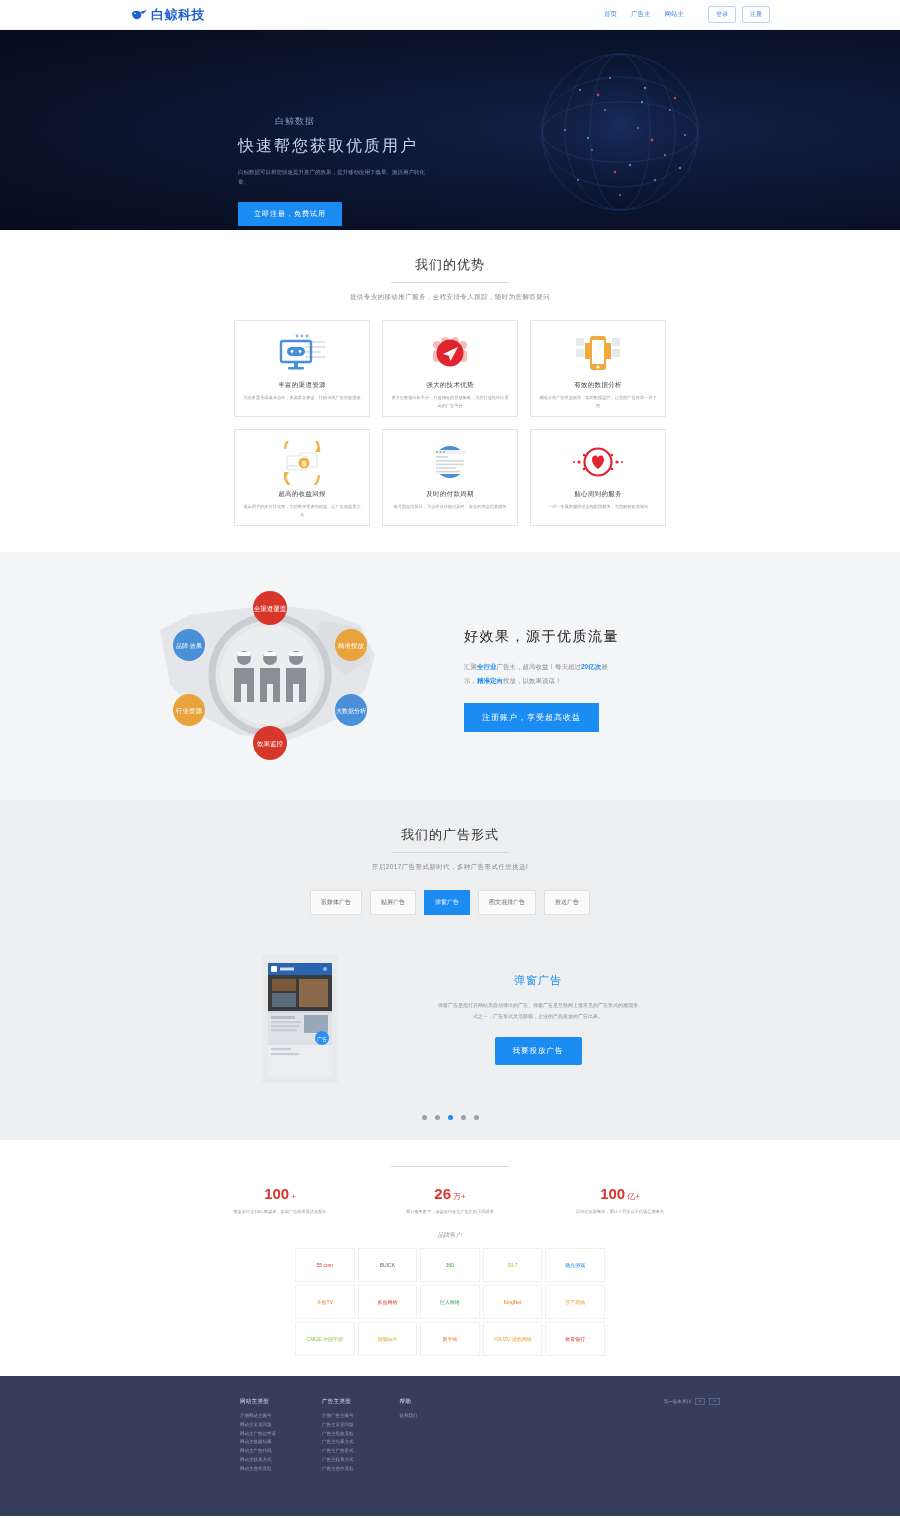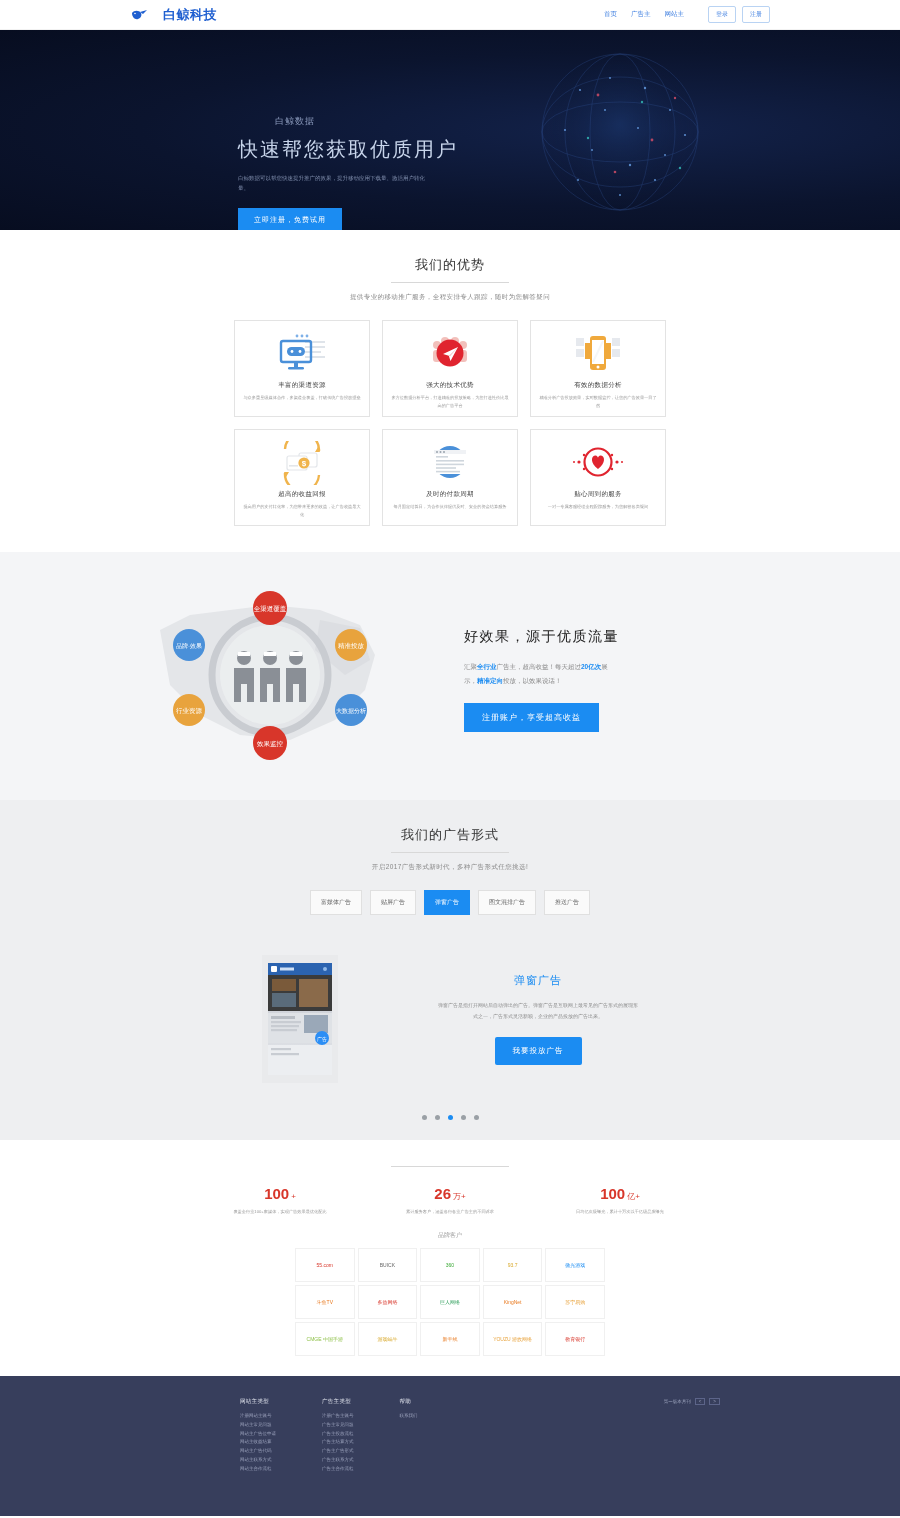--- a/index.html
+++ b/index.html
@@ -20,21 +20,21 @@
     justify-content: center;
     position: relative;
     border-bottom: 1px solid #f2f2f2;
   }
   .header-inner {
     width: 640px;
     display: flex;
     align-items: center;
     justify-content: space-between;
   }
-  .logo { display: flex; align-items: center; gap: 15px; }
+  .logo { display: flex; align-items: center; gap: 3px; }
   .logo-mark { width: 18px; height: 14px; position: relative; }
   .logo-text {
     font-size: 13px;
     font-weight: bold;
     color: #1f5fd0;
     letter-spacing: 0.5px;
   }
   .nav { display: flex; align-items: center; gap: 14px; }
   .nav-link {
     font-size: 6.5px;
@@ -73,21 +73,21 @@
     width: 300px;
   }
   .hero-sub {
     font-size: 9px;
     color: #8c9bbd;
     letter-spacing: 1px;
     margin-bottom: 8px;
     padding-left: 37px;
   }
   .hero-title {
-    font-size: 20px;
+    font-size: 16px;
     color: #c7d4ea;
     letter-spacing: 2px;
     margin-bottom: 10px;
   }
   .hero-desc {
     font-size: 5.5px;
     color: #7e8cab;
     line-height: 1.9;
     width: 190px;
     margin-bottom: 14px;

